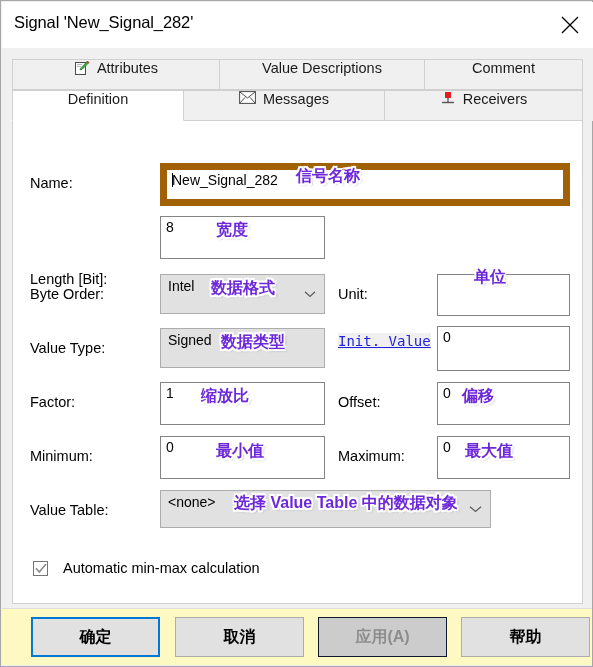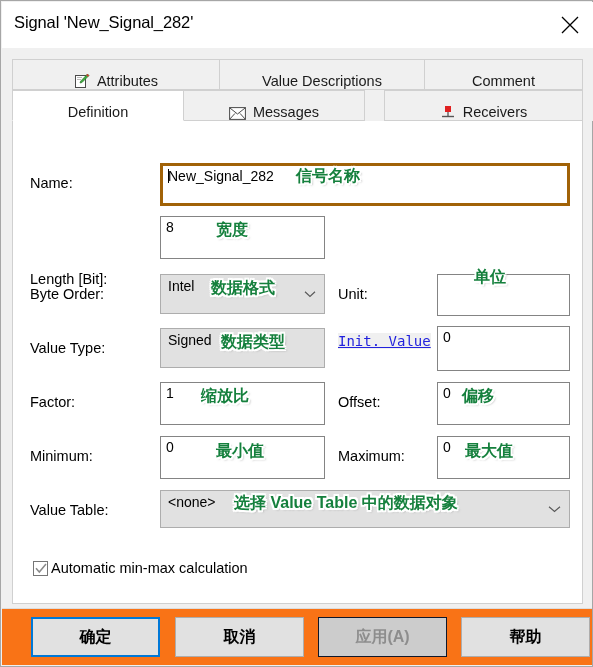--- a/index.html
+++ b/index.html
@@ -64,21 +64,21 @@
     width: 591px;
     height: 73px;
     background: #f0f0f0;
   }
   .tab {
     position: absolute;
     box-sizing: border-box;
     background: #f0f0f0;
     border: 1px solid #d0d0d0;
     display: flex;
-    align-items: flex-end;
+    align-items: flex-start;
     justify-content: center;
     font-size: 14.5px;
     color: #1a1a1a;
     cursor: default;
     white-space: nowrap;
     gap: 7px;
   }
   .tab.row1 { height: 31px; top: 11px; }
   .tab.row2 { height: 31px; top: 42px; }
   .tab.selected {
@@ -112,21 +112,21 @@
     position: absolute;
     box-sizing: border-box;
     background: #ffffff;
     border: 1px solid #848484;
     font-size: 14px;
     color: #000;
     padding: 2px 5px 0 5px;
     overflow: hidden;
   }
   .txtbox.focused {
-    border: 3px solid #a16207;
+    border: 7px solid #a16207;
   }
   .combo {
     position: absolute;
     box-sizing: border-box;
     background: #e1e1e1;
     border: 1px solid #adadad;
     font-size: 14px;
     color: #000;
     padding: 3px 5px 8px 7px;
     overflow: hidden;
@@ -141,21 +141,21 @@
     display: inline-block;
     width: 1px;
     height: 14px;
     background: #000;
     vertical-align: -2px;
     margin-right: -1px;
   }
   
   .anno {
     position: absolute;
-    color: #15803d;
+    color: #6d28d9;
     font-weight: bold;
     font-size: 16px;
     white-space: nowrap;
     text-shadow:
       1.6px 1.6px 0 #ffffff, -1.6px -1.6px 0 #ffffff,
       1.6px -1.6px 0 #ffffff, -1.6px 1.6px 0 #ffffff,
       0 1.8px 0 #ffffff, 0 -1.8px 0 #ffffff,
       1.8px 0 0 #ffffff, -1.8px 0 0 #ffffff,
       2px 2px 2px rgba(120,120,120,.55);
     z-index: 40;
@@ -168,41 +168,41 @@
     color: #2222dd;
     text-decoration: underline;
     background: #f0f0f0;
     white-space: nowrap;
     cursor: pointer;
   }
   .checkrow {
     position: absolute;
     display: flex;
     align-items: center;
-    gap: 3px;
+    gap: 15px;
     font-size: 14.5px;
     color: #000;
     white-space: nowrap;
   }
   .checkbox {
     width: 15px; height: 15px;
     box-sizing: border-box;
     border: 1px solid #767676;
     background: #ffffff;
     display:flex; align-items:center; justify-content:center;
   }
 
   
   .btnbar {
     position: absolute;
     left: 1px;
     bottom: 1px;
     width: 590px;
     height: 56px;
-    background: #f97316;
+    background: #fef9c3;
     border-top: 1px solid #dcdcdc;
   }
   .btn {
     position: absolute;
     box-sizing: border-box;
     height: 40px;
     top: 8px;
     background: #e1e1e1;
     border: 1px solid #adadad;
     display: flex;
@@ -266,21 +266,21 @@
     </div>
 
     <div class="tab row2 selected" style="left:10px; width:172px;">
       <span>Definition</span>
     </div>
 
     <div class="tab row1" style="left:422px; width:159px;">
       <span>Comment</span>
     </div>
 
-    <div class="tab row2" style="left:181px; width:182px;">
+    <div class="tab row2" style="left:181px; width:202px;">
       <span class="tab-icon">
         <svg width="17" height="13" viewBox="0 0 17 13">
           <rect x="0.6" y="0.6" width="15.8" height="11.8" fill="#ffffff" stroke="#4a4a4a" stroke-width="1"></rect>
           <path d="M0.8 0.9 L8.5 7 L16.2 0.9" fill="none" stroke="#4a4a4a" stroke-width="1"></path>
           <path d="M0.8 12.1 L6 6.4 M16.2 12.1 L11 6.4" fill="none" stroke="#4a4a4a" stroke-width="1"></path>
         </svg>
       </span>
       <span>Messages</span>
     </div>
 
@@ -356,21 +356,21 @@
     </div>
     <div class="anno" style="left:203px; top:320px;">最小值</div>
 
     <div class="label" style="left:325px; top:327px;">Maximum:</div>
     <div class="txtbox" style="left:424px; top:315px; width:133px; height:43px;">
       <span>0</span>
     </div>
     <div class="anno" style="left:452px; top:320px;">最大值</div>
 
     <div class="label" style="left:17px; top:381px;">Value Table:</div>
-    <div class="combo" style="left:147px; top:369px; width:410px; height:38px;">
+    <div class="combo" style="left:147px; top:369px; width:331px; height:38px;">
       <span>&lt;none&gt;</span>
       <span class="chev">
         <svg width="13" height="8" viewBox="0 0 13 8">
             <path d="M1 1.5 L6.5 6.3 L12 1.5" stroke="#5a5a5a" stroke-width="1.2" fill="none"></path>
           </svg>
       </span>
     </div>
     <div class="anno" style="left:221px; top:372px;">选择 Value Table 中的数据对象</div>
 
     <div class="checkrow" style="left:20px; top:439px;">

